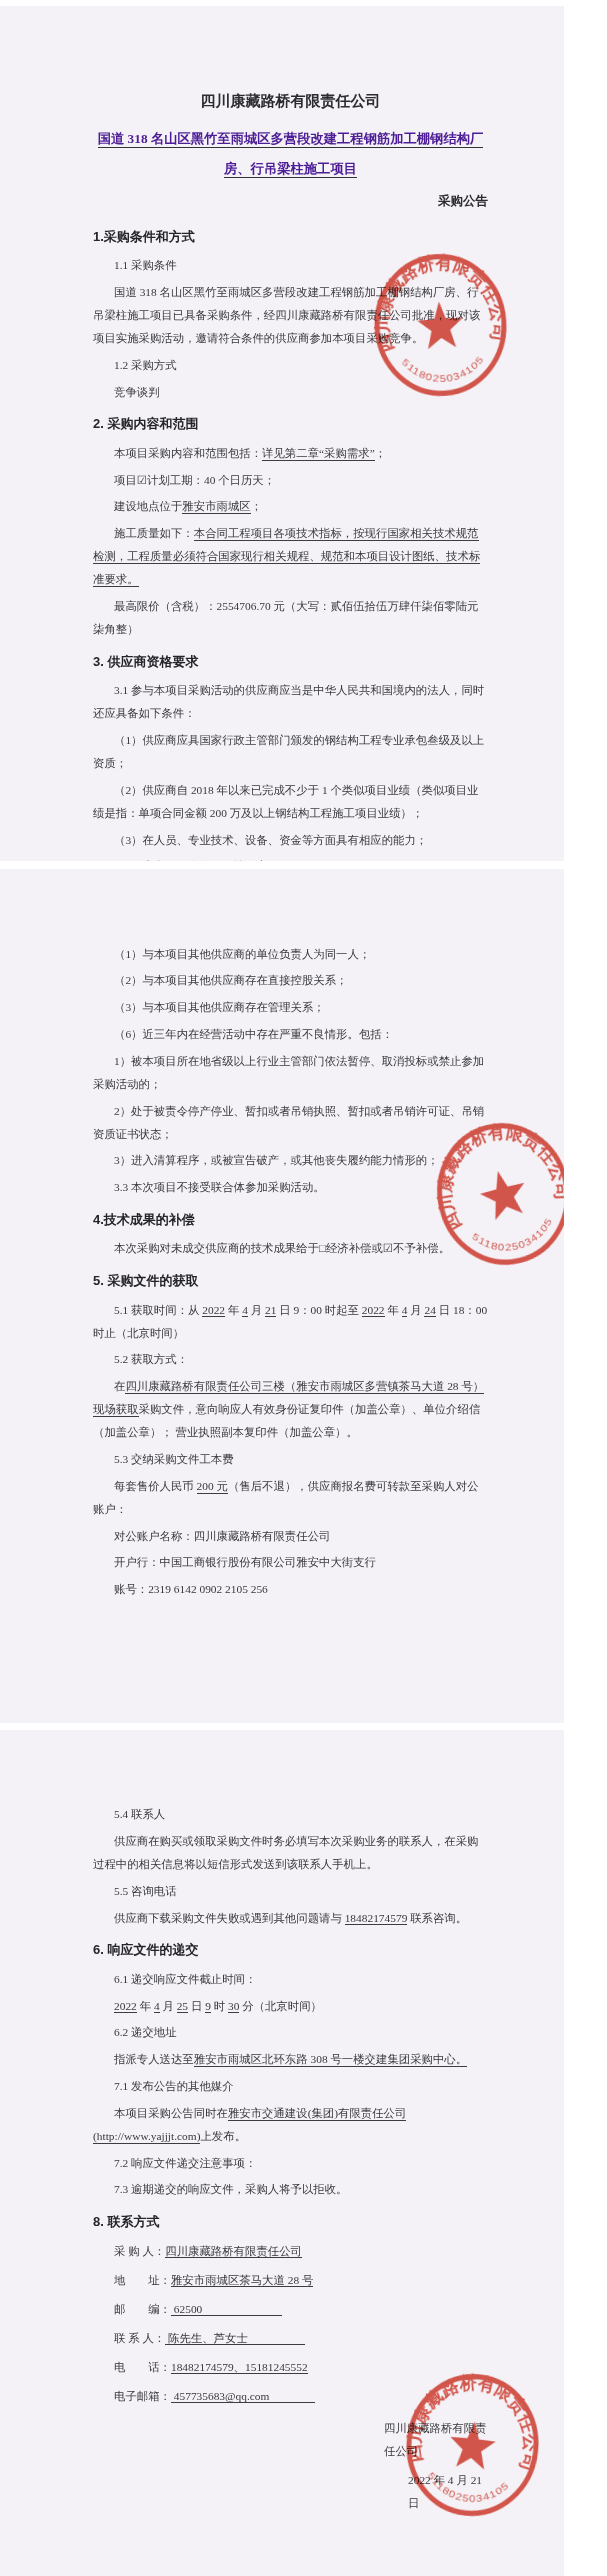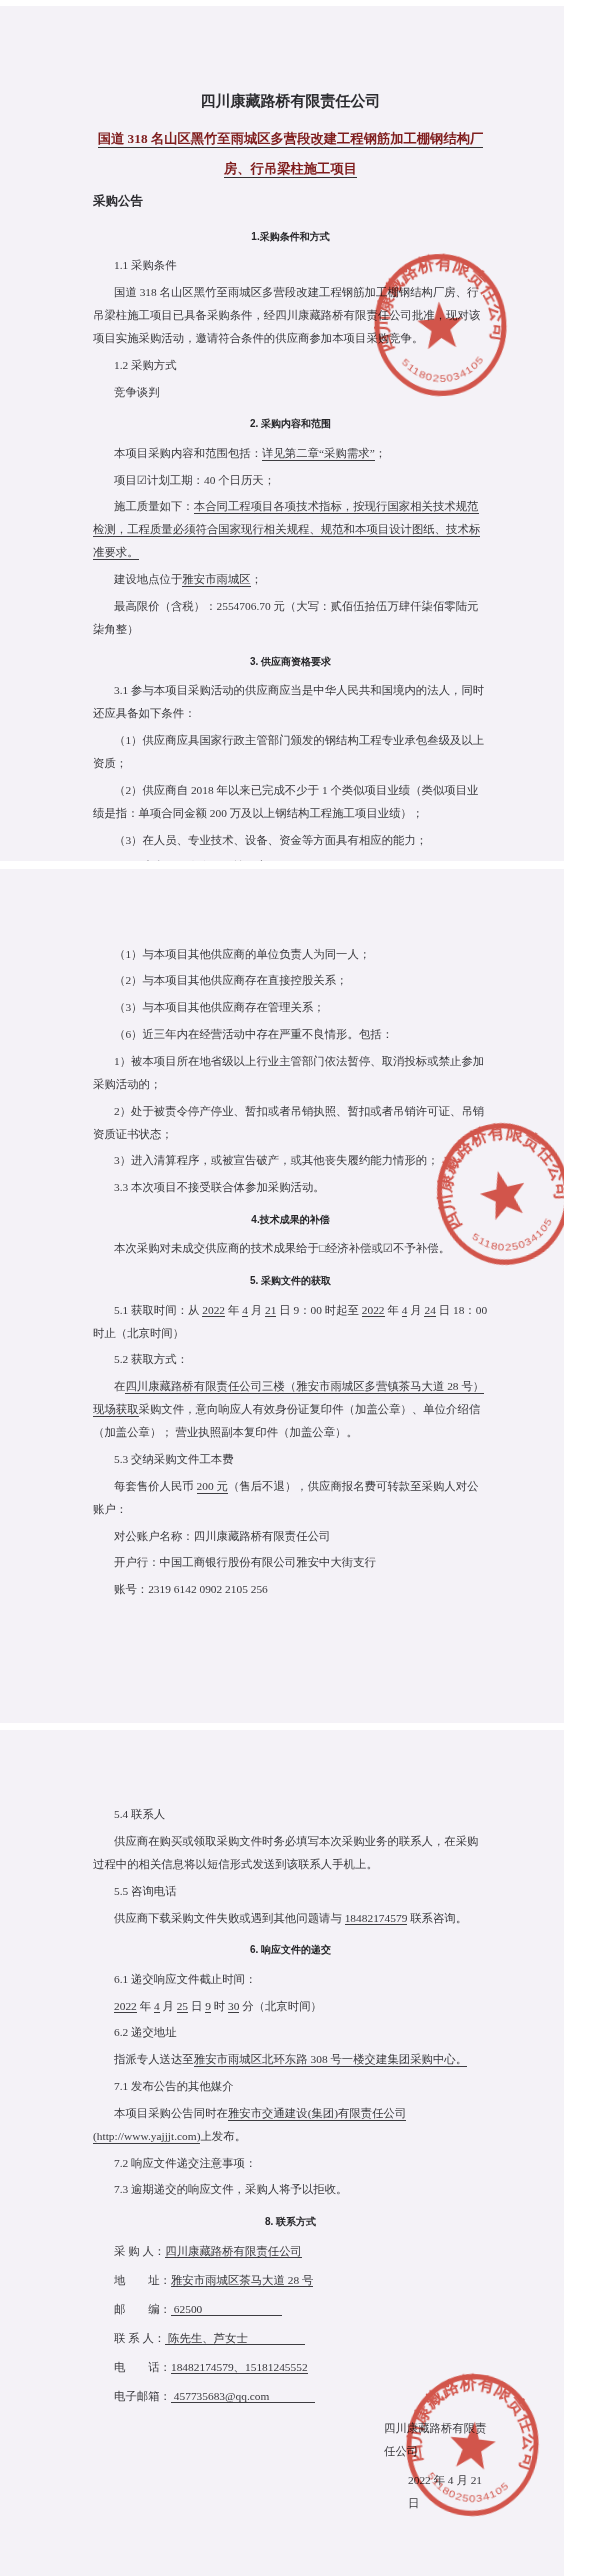--- a/index.html
+++ b/index.html
@@ -25,31 +25,31 @@
   .page-3 .content { padding-top: 73px; }
 
   .blk { font-size: 11.4px; line-height: 23px; color: #38383c; margin-bottom: 3.8px; }
 
   .doc-company {
     text-align: center; font-weight: bold; font-size: 15px;
     line-height: 21px; margin-bottom: 12px; color: #2c2c30;
   }
   .doc-title {
     text-align: center; font-weight: bold; font-size: 13.3px;
-    line-height: 30px; max-width: 448px; margin: 0 auto 6px auto; color: #7f1d1d;
+    line-height: 30px; max-width: 448px; margin: 0 auto 6px auto; color: #4c1d95;
   }
   .doc-title .u { border-bottom: 1.5px solid #333; }
   .doc-kind {
-    text-align: left; font-size: 12.5px; font-weight: 600;
+    text-align: right; font-size: 12.5px; font-weight: 600;
     margin-bottom: 13.7px; color: #2c2c30;
   }
   .h1 {
     font-family: "Liberation Sans", sans-serif;
-    font-weight: bold; font-size: 10px; line-height: 20px;
-    color: #252528; margin: 10.6px 0 7.6px 0; text-indent: 0; text-align: center;
+    font-weight: bold; font-size: 13px; line-height: 20px;
+    color: #252528; margin: 10.6px 0 7.6px 0; text-indent: 0;
   }
   .para, .field { text-indent: 21px; }
   .field { margin-bottom: 6px; }
   .u { border-bottom: 0.8px solid #3d3d41; padding-bottom: 0.8px; }
 
   .sig-company { margin: 9px 0 6px 291px; }
   .sig-date { margin-left: 315px; }
 
   .stamp {
     position: absolute;
@@ -76,22 +76,22 @@
       <div class="blk doc-title"><span class="u">国道 318 名山区黑竹至雨城区多营段改建工程钢筋加工棚钢结构厂房、行吊梁柱施工项目</span></div>
       <div class="blk doc-kind"><span>采购公告</span></div>
       <div class="blk h1"><span>1.采购条件和方式</span></div>
       <div class="blk para"><span>1.1 采购条件</span></div>
       <div class="blk para"><span>国道 318 名山区黑竹至雨城区多营段改建工程钢筋加工棚钢结构厂房、行吊梁柱施工项目已具备采购条件，经四川康藏路桥有限责任公司批准，现对该项目实施采购活动，邀请符合条件的供应商参加本项目采购竞争。</span></div>
       <div class="blk para"><span>1.2 采购方式</span></div>
       <div class="blk para"><span>竞争谈判</span></div>
       <div class="blk h1"><span>2. 采购内容和范围</span></div>
       <div class="blk para"><span>本项目采购内容和范围包括：</span><span class="u">详见第二章“采购需求”</span><span>；</span></div>
       <div class="blk para"><span>项目☑计划工期：40 个日历天；</span></div>
+      <div class="blk para"><span>建设地点位于</span><span class="u">雅安市雨城区</span><span>；</span></div>
       <div class="blk para"><span>施工质量如下：</span><span class="u">本合同工程项目各项技术指标，按现行国家相关技术规范检测，工程质量必须符合国家现行相关规程、规范和本项目设计图纸、技术标准要求。</span></div>
-      <div class="blk para"><span>建设地点位于</span><span class="u">雅安市雨城区</span><span>；</span></div>
       <div class="blk para"><span>最高限价（含税）：2554706.70 元（大写：贰佰伍拾伍万肆仟柒佰零陆元柒角整）</span></div>
       <div class="blk h1"><span>3. 供应商资格要求</span></div>
       <div class="blk para"><span>3.1 参与本项目采购活动的供应商应当是中华人民共和国境内的法人，同时还应具备如下条件：</span></div>
       <div class="blk para"><span>（1）供应商应具国家行政主管部门颁发的钢结构工程专业承包叁级及以上资质；</span></div>
       <div class="blk para"><span>（2）供应商自 2018 年以来已完成不少于 1 个类似项目业绩（类似项目业绩是指：单项合同金额 200 万及以上钢结构工程施工项目业绩）；</span></div>
       <div class="blk para"><span>（3）在人员、专业技术、设备、资金等方面具有相应的能力；</span></div>
       <div class="blk para"><span>3.2 供应商不得存在下列情形之一：</span></div>
     </div>
   <div class="stamp stamp-1">
     <svg viewBox="0 0 200 200" preserveAspectRatio="none">

